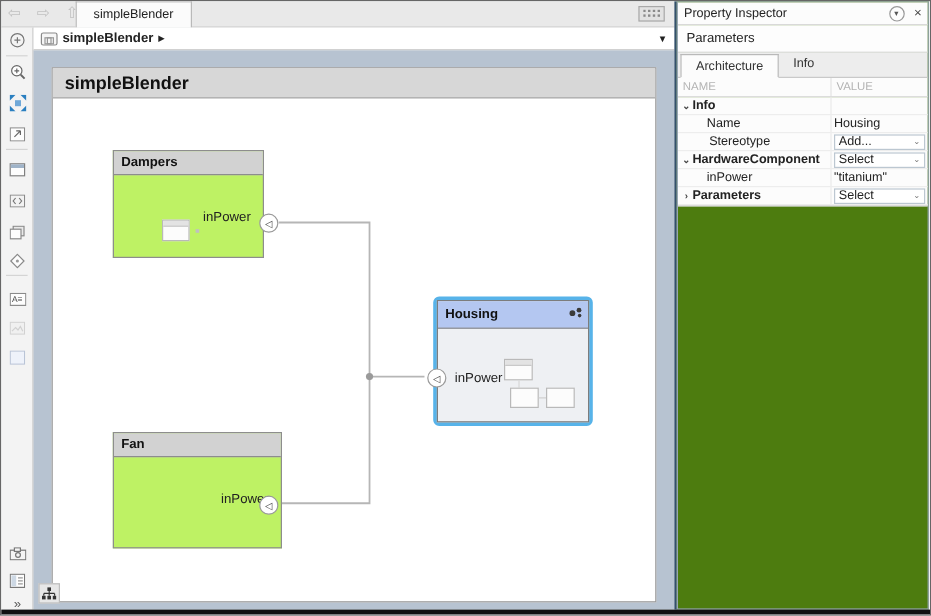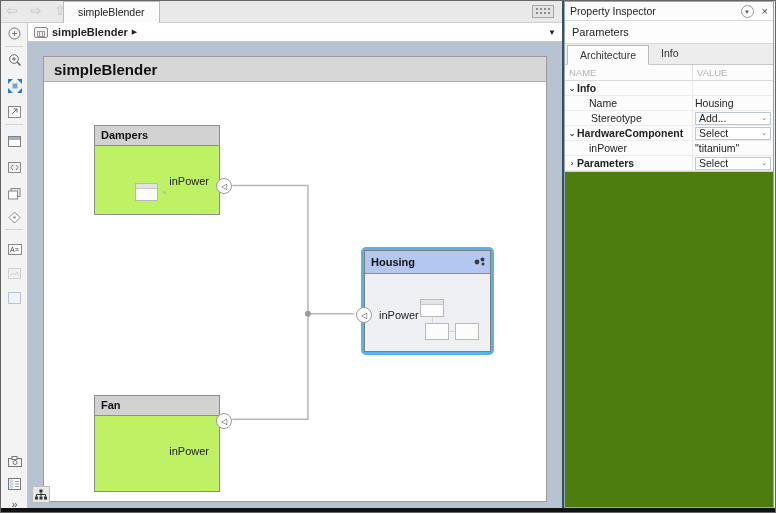--- a/index.html
+++ b/index.html
@@ -218,21 +218,21 @@
       </svg>
 
       <div class="block" style="left:50px; top:68px; width:126px; height:90px;">
         <div class="block-header">Dampers</div>
         <div class="subblock hdr" style="left:40px; top:57px; width:23px; height:18px;"></div>
         <div class="subdot" style="left:68px; top:65px;"></div>
         <div class="port-label" style="right:10px; top:49px;">inPower</div>
       </div>
       <div class="port-circle" style="left:172px; top:121px;">◁</div>
 
-      <div class="block" style="left:50px; top:303px; width:126px; height:97px;margin-top:35px;">
+      <div class="block" style="left:50px; top:303px; width:141px; height:97px;">
         <div class="block-header">Fan</div>
         <div class="port-label" style="right:10px; top:49px;">inPower</div>
       </div>
       <div class="port-circle" style="left:172px; top:356px;">◁</div>
 
       <div class="sel-wrap" style="left:317px; top:190px;">
         <div class="sel-inner">
           <div class="block-header">Housing</div>
           <div class="badge">
             <svg width="13" height="11" viewBox="0 0 13 11">

